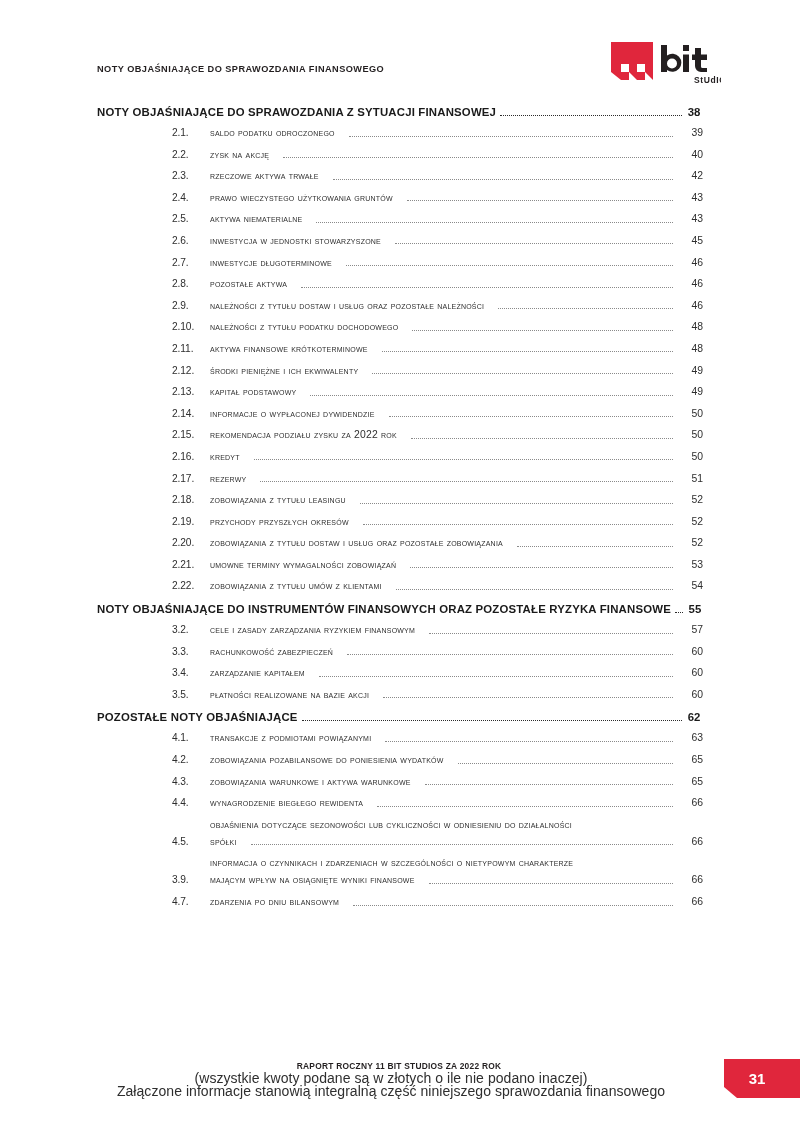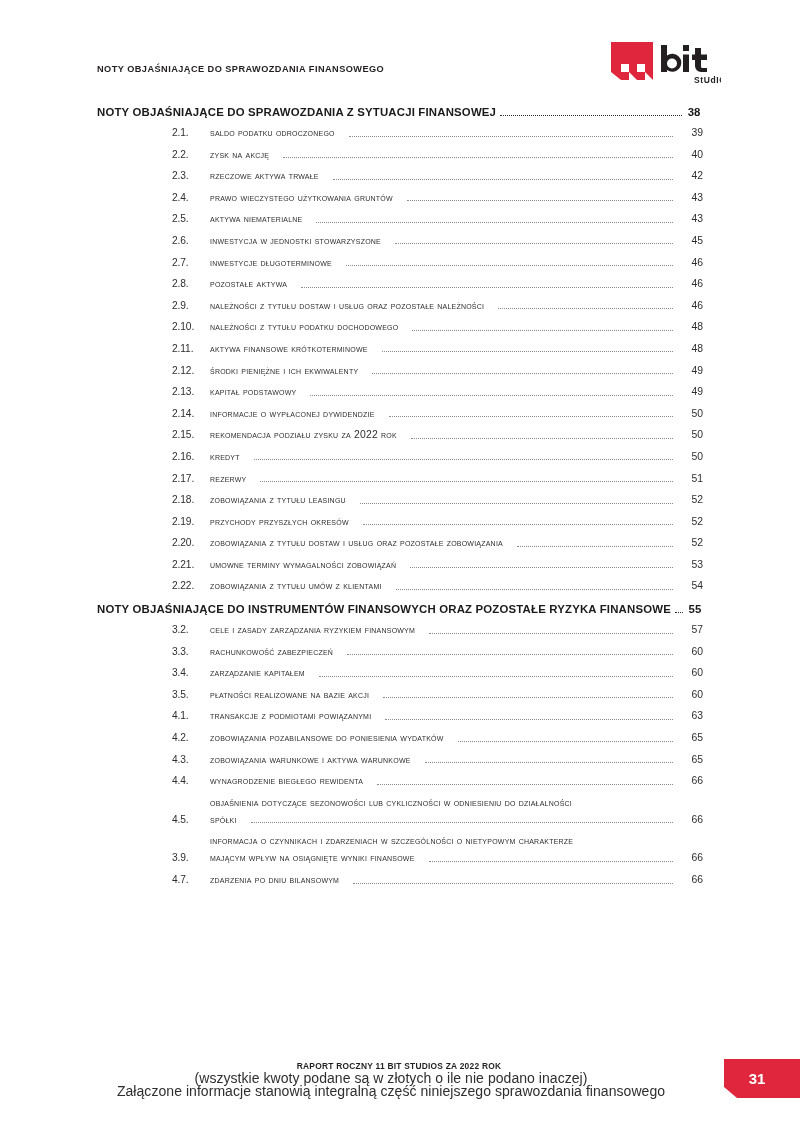--- a/index.html
+++ b/index.html
@@ -518,20 +518,25 @@
       <span class="num">3.5.</span>
       <span class="sub-body">
         <span class="sub-line">
           <span class="title">Płatności realizowane na bazie akcji</span>
           <span class="leader"></span>
           <span class="pageno">60</span>
         </span>
       </span>
     </div>
 
+    <div class="row lvl1 gap-before">
+      <span class="title">POZOSTAŁE NOTY OBJAŚNIAJĄCE</span>
+      <span class="leader"></span>
+      <span class="pageno">62</span>
+    </div>
 
     <div class="row lvl2">
       <span class="num">4.1.</span>
       <span class="sub-body">
         <span class="sub-line">
           <span class="title">Transakcje z podmiotami powiązanymi</span>
           <span class="leader"></span>
           <span class="pageno">63</span>
         </span>
       </span>

